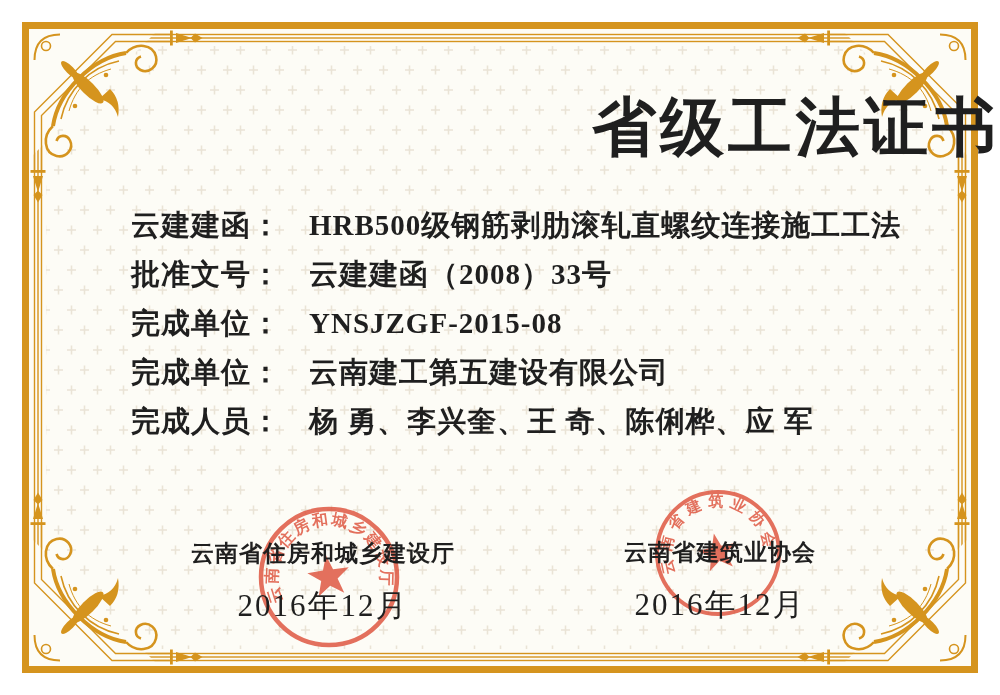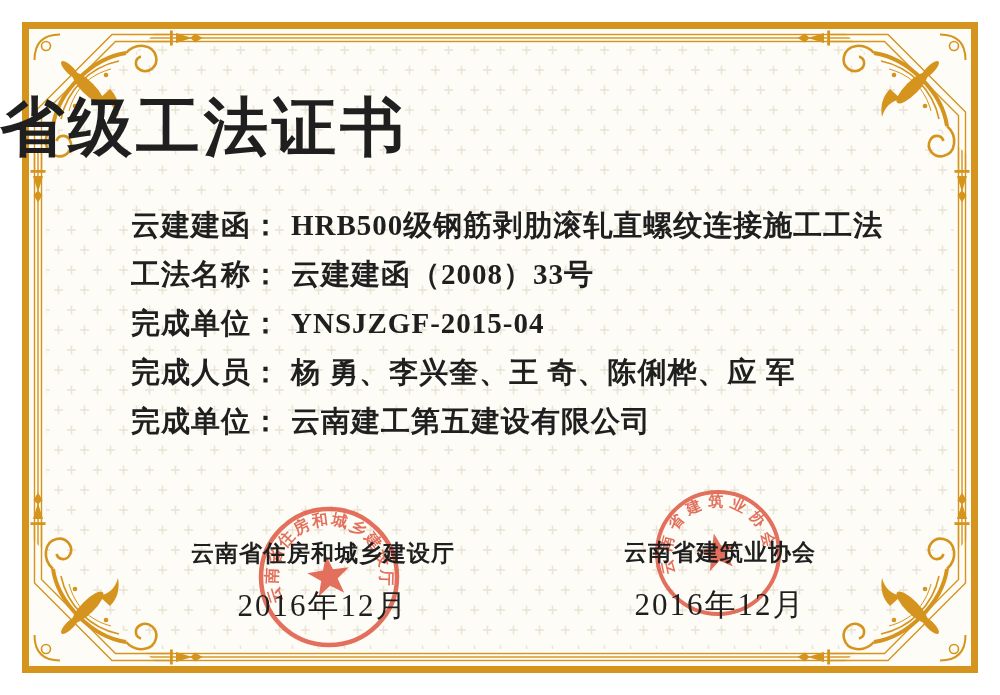--- a/index.html
+++ b/index.html
@@ -17,27 +17,27 @@
   .msk{fill:#fdfcf6;stroke:none;}
 
   
   .seal{opacity:.78;}
   .seal-line{stroke:#dc4a33;fill:none;}
   .seal-fill{fill:#dc4a33;stroke:none;}
   .seal-text{fill:#dc4a33;font-weight:bold;font-family:"Liberation Serif","DejaVu Serif",serif;}
 
   
   .cert-title{
-    position:absolute;top:90px;left:0;width:1000px;text-align:left;
+    position:absolute;top:90px;left:0;width:1000px;text-align:right;
     font-size:64px;font-weight:bold;letter-spacing:4px;line-height:76px;
   }
   .fields{position:absolute;left:131px;top:208px;}
   .frow{height:49px;line-height:34px;font-size:29px;font-weight:bold;
         letter-spacing:1px;white-space:nowrap;}
-  .frow .val{margin-left:10px;}
+  .frow .val{margin-left:28px;}
   .sig{position:absolute;text-align:center;}
   .sig-left{left:188px;top:538px;width:270px;}
   .sig-right{left:588px;top:537px;width:264px;}
   .sig .org{font-size:23px;font-weight:bold;letter-spacing:1px;}
   .sig .date{font-size:31px;font-weight:normal;letter-spacing:2px;margin-top:16px;}
 </style>
 </head>
 <body>
 
 <svg class="layer" viewBox="0 0 1000 695">
@@ -118,30 +118,30 @@
   </g>
 </svg>
 
 <div class="cert-title">省级工法证书</div>
 
 <div class="fields">
   <div class="frow">
     <span class="lab">云建建函：</span><span class="val">HRB500级钢筋剥肋滚轧直螺纹连接施工工法</span>
   </div>
   <div class="frow">
-    <span class="lab">工法名称：</span><span class="val">云建建函（2008）33号</span>
+    <span class="lab">批准文号：</span><span class="val">云建建函（2008）33号</span>
   </div>
   <div class="frow">
-    <span class="lab">完成单位：</span><span class="val">YNSJZGF-2015-04</span>
+    <span class="lab">完成单位：</span><span class="val">YNSJZGF-2015-08</span>
+  </div>
+  <div class="frow">
+    <span class="lab">完成单位：</span><span class="val">云南建工第五建设有限公司</span>
   </div>
   <div class="frow">
     <span class="lab">完成人员：</span><span class="val">杨 勇、李兴奎、王 奇、陈俐桦、应 军</span>
-  </div>
-  <div class="frow">
-    <span class="lab">完成单位：</span><span class="val">云南建工第五建设有限公司</span>
   </div>
 </div>
 
 <div class="sig sig-left">
   <div class="org">云南省住房和城乡建设厅</div>
   <div class="date">2016年12月</div>
 </div>
 
 <div class="sig sig-right">
   <div class="org">云南省建筑业协会</div>

